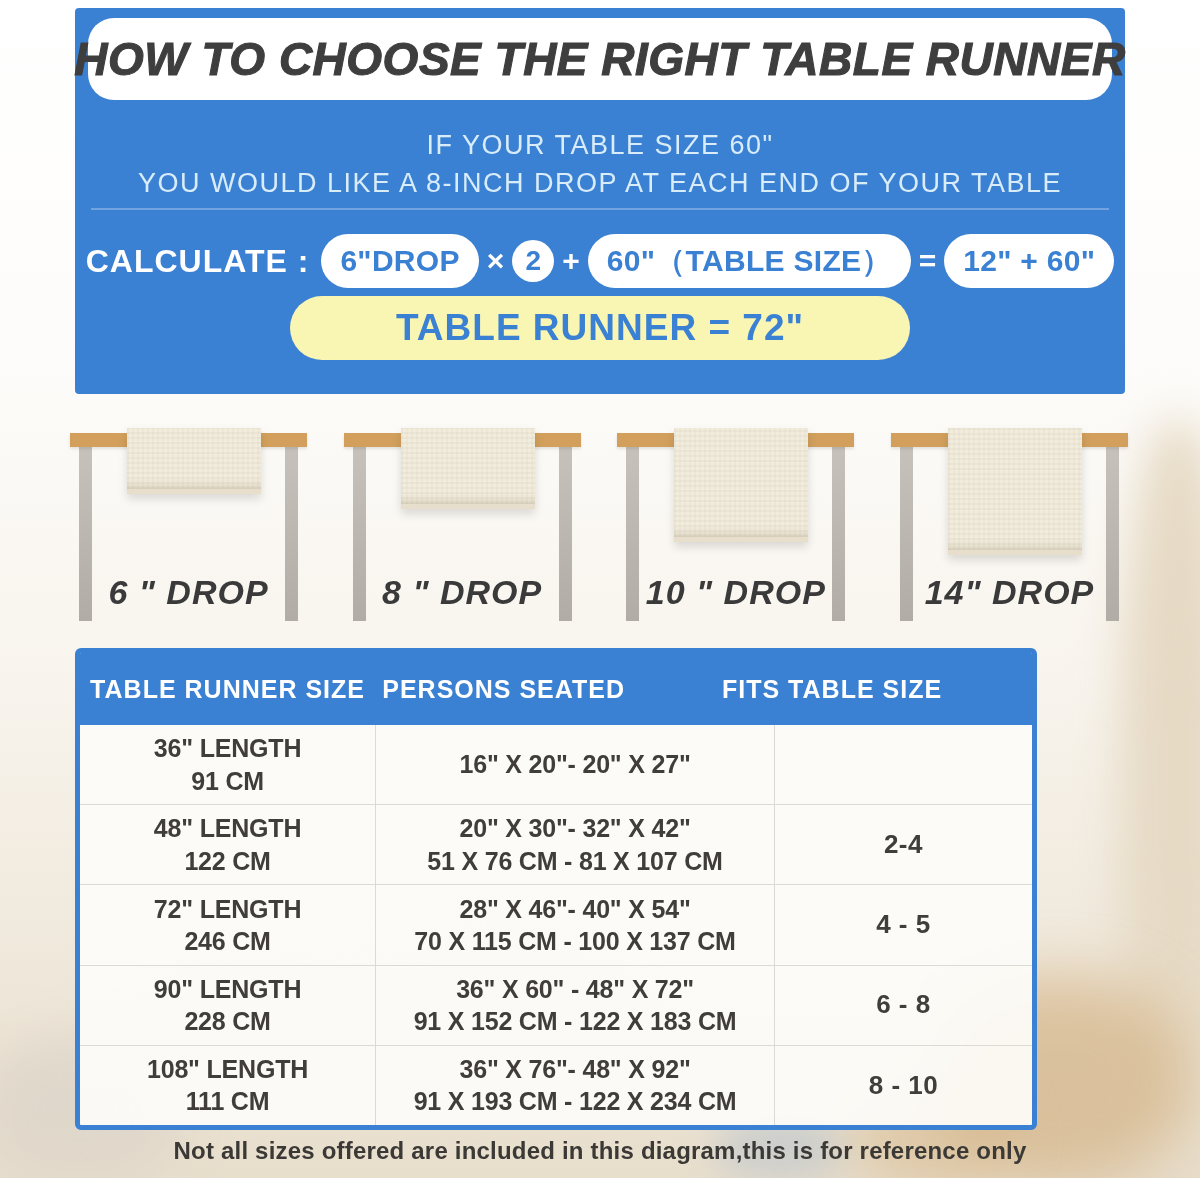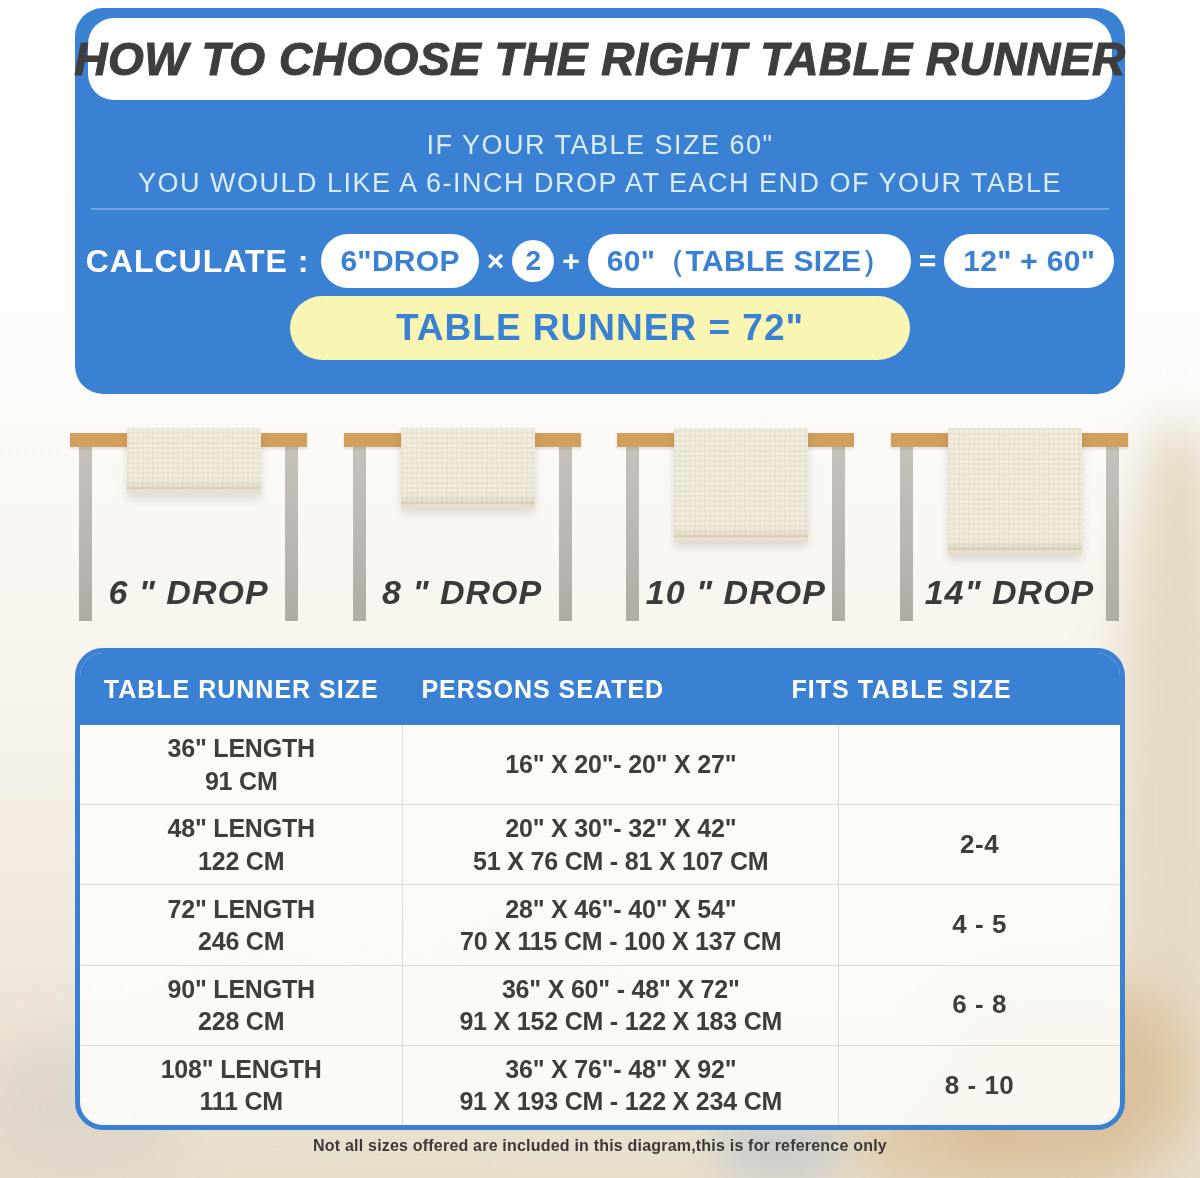--- a/index.html
+++ b/index.html
@@ -15,21 +15,21 @@
   .b1 { right:-35px; top:420px; width:115px; height:730px; background:#e6dac5; filter:blur(22px); }
   .b2 { right:15px; top:975px; width:250px; height:210px; background:#cda671; filter:blur(30px); opacity:.55; }
   .b3 { left:-25px; top:1035px; width:210px; height:150px; background:#ded6ca; filter:blur(25px); opacity:.85; }
   .b4 { left:715px; top:1115px; width:130px; height:65px; background:#b9c3cc; filter:blur(18px); opacity:.6; }
   .b5 { left:420px; top:760px; width:170px; height:280px; background:#efe7d9; filter:blur(28px); opacity:.7; }
   .b6 { left:140px; top:890px; width:520px; height:200px; background:#e8e2d7; filter:blur(35px); opacity:.5; }
   .b7 { right:190px; top:1080px; width:160px; height:110px; background:#d5b586; filter:blur(26px); opacity:.5; }
 
   
   .top-panel { position:absolute; left:75px; top:8px; width:1050px; height:386px;
-               background:#3b81d3; border-radius:28px; }
+               background:#3b81d3; border-radius:4px; }
   .title-banner { position:absolute; left:13px; right:13px; top:10px; height:82px;
                   background:#ffffff; border-radius:26px;
                   display:flex; align-items:center; justify-content:center; }
   .title { font-size:46px; font-weight:bold; font-style:italic; color:#3e3e3e;
            letter-spacing:.5px; white-space:nowrap; -webkit-text-stroke:1.1px #3e3e3e; }
   .sub { position:absolute; left:0; right:0; text-align:center; color:#d8ecfa;
          font-size:27px; letter-spacing:1.5px; font-weight:normal; white-space:nowrap; }
   .sub1 { top:122px; }
   .sub2 { top:160px; }
   .panel-hr { position:absolute; left:16px; right:16px; top:200px;
@@ -67,37 +67,37 @@
             box-shadow:0 5px 9px rgba(0,0,0,.13), inset 0 -9px 10px -7px rgba(150,135,100,.35); }
   .fig-0 .runner { height:66px; }
   .fig-1 .runner { height:81px; }
   .fig-2 .runner { height:114px; }
   .fig-3 .runner { height:127px; }
   .drop-label { position:absolute; left:0; right:0; bottom:12px; text-align:center;
                 font-size:34px; font-weight:bold; font-style:italic; color:#3a3a3a;
                 letter-spacing:1px; z-index:3; }
 
   
-  .size-panel { position:absolute; left:75px; top:648px; width:1050px; height:482px;
-                border:5px solid #3b81d3; border-radius:28px; overflow:hidden;
+  .size-panel { position:absolute; left:75px; top:648px; width:962px; height:482px;
+                border:5px solid #3b81d3; border-radius:6px; overflow:hidden;
                 background:rgba(253,252,249,.93); }
   .sp-header { height:72px; background:#3b81d3; display:flex; align-items:center; }
   .hc { text-align:center; color:#ffffff; font-weight:bold; font-size:25px; letter-spacing:1px; }
   .w1 { width:31%; } .w2 { width:42%; } .w3 { width:27%; }
   .sp-body { display:flex; flex-direction:column; height:calc(100% - 72px); }
   .srow { flex:1; display:flex; align-items:stretch; }
   .srow + .srow { border-top:1px solid #ddd9d3; }
   .cell { display:flex; flex-direction:column; justify-content:center; align-items:center;
           gap:2px; font-weight:bold; color:#403d3a; font-size:25px; line-height:1.22;
           letter-spacing:-.2px; text-align:center; }
   .c2 { border-left:1px solid #ddd9d3; border-right:1px solid #ddd9d3; }
   .c3 { font-size:26px; letter-spacing:.5px; }
 
   .footnote { position:absolute; left:0; right:0; top:1137px; text-align:center;
-              font-size:16px; font-weight:bold; color:#3b3936; letter-spacing:.2px; }
+              font-size:24px; font-weight:bold; color:#3b3936; letter-spacing:.2px; }
 </style>
 </head>
 <body>
 
 <div class="stage">
 
   <div class="bg">
     <div class="blob b1"></div>
     <div class="blob b2"></div>
     <div class="blob b3"></div>
@@ -105,21 +105,21 @@
     <div class="blob b5"></div>
     <div class="blob b6"></div>
     <div class="blob b7"></div>
   </div>
 
   <section class="top-panel">
     <div class="title-banner">
       <h1 class="title">HOW TO CHOOSE THE RIGHT TABLE RUNNER</h1>
     </div>
     <p class="sub sub1">IF YOUR TABLE SIZE 60"</p>
-    <p class="sub sub2">YOU WOULD LIKE A 6-INCH DROP AT EACH END OF YOUR TABLE</p>
+    <p class="sub sub2">YOU WOULD LIKE A 8-INCH DROP AT EACH END OF YOUR TABLE</p>
     <div class="panel-hr"></div>
 
     <div class="formula">
       <span class="f-label">CALCULATE :</span>
       <span class="pill">6"DROP</span>
       <span class="op">×</span>
       <span class="circle">2</span>
       <span class="op">+</span>
       <span class="pill">60"（TABLE SIZE）</span>
       <span class="op">=</span>

